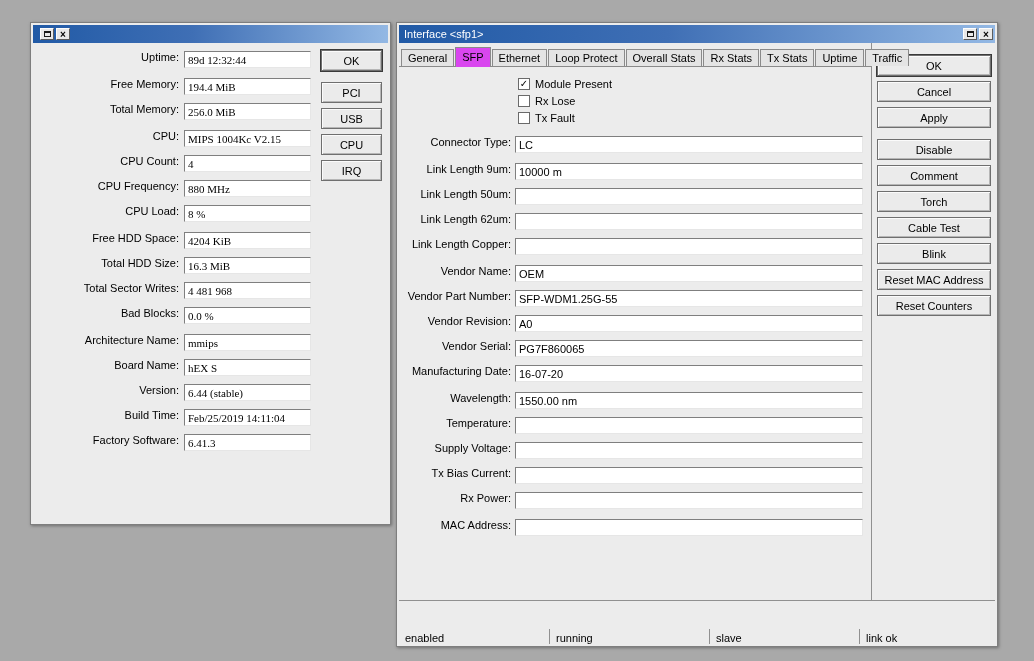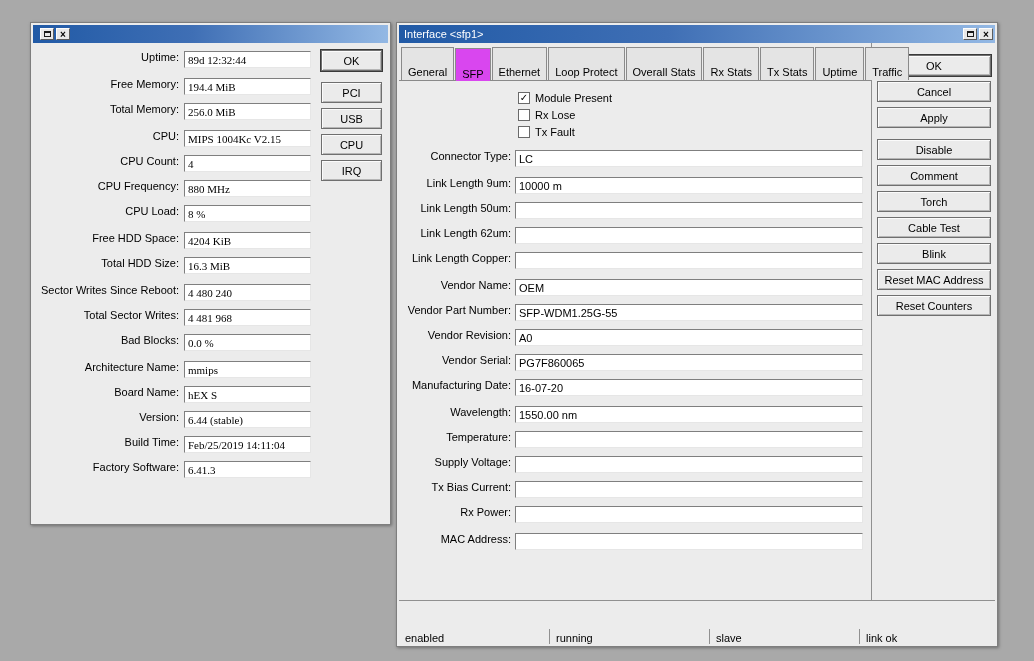--- a/index.html
+++ b/index.html
@@ -82,21 +82,21 @@
   
   .iface-window { left: 396px; top: 22px; width: 602px; height: 625px; }
   .iface-middle { flex: 1; display: flex; min-height: 0; }
   .iface-left { width: 472px; flex: none; display: flex; flex-direction: column; }
   .iface-right { flex: 1; border-left: 1px solid #909090; padding: 12px 4px 0 5px; display: flex; flex-direction: column; }
   .iface-right .btn { width: 114px; }
 
   .tabbar { flex: 0 0 22px; display: flex; align-items: flex-end; padding: 4px 2px 0 2px; }
   .tab {
     height: 17px; line-height: 16px;
-    padding: 16px 6px;
+    padding: 0 6px;
     background: #e4e4e4;
     border: 1px solid #8a8a8a;
     border-bottom: none;
     margin-right: 1px;
     cursor: pointer;
     white-space: nowrap;
     position: relative;
     text-align: right;
   }
   .tab.active { height: 20px; line-height: 19px; background: #d946ef; margin-bottom: -1px; z-index: 2; }
@@ -165,24 +165,20 @@
           <span class="flabel">CPU Load:</span>
           <input class="finput" value="8 %" style="">
         </div>
         <div class="field-row gap">
           <span class="flabel">Free HDD Space:</span>
           <input class="finput" value="4204 KiB" style="">
         </div>
         <div class="field-row">
           <span class="flabel">Total HDD Size:</span>
           <input class="finput" value="16.3 MiB" style="">
-        </div>
-        <div class="field-row gap">
-          <span class="flabel">Sector Writes Since Reboot:</span>
-          <input class="finput" value="4 480 240" style="">
         </div>
         <div class="field-row">
           <span class="flabel">Total Sector Writes:</span>
           <input class="finput" value="4 481 968" style="">
         </div>
         <div class="field-row">
           <span class="flabel">Bad Blocks:</span>
           <input class="finput" value="0.0 %" style="">
         </div>
         <div class="field-row gap">

